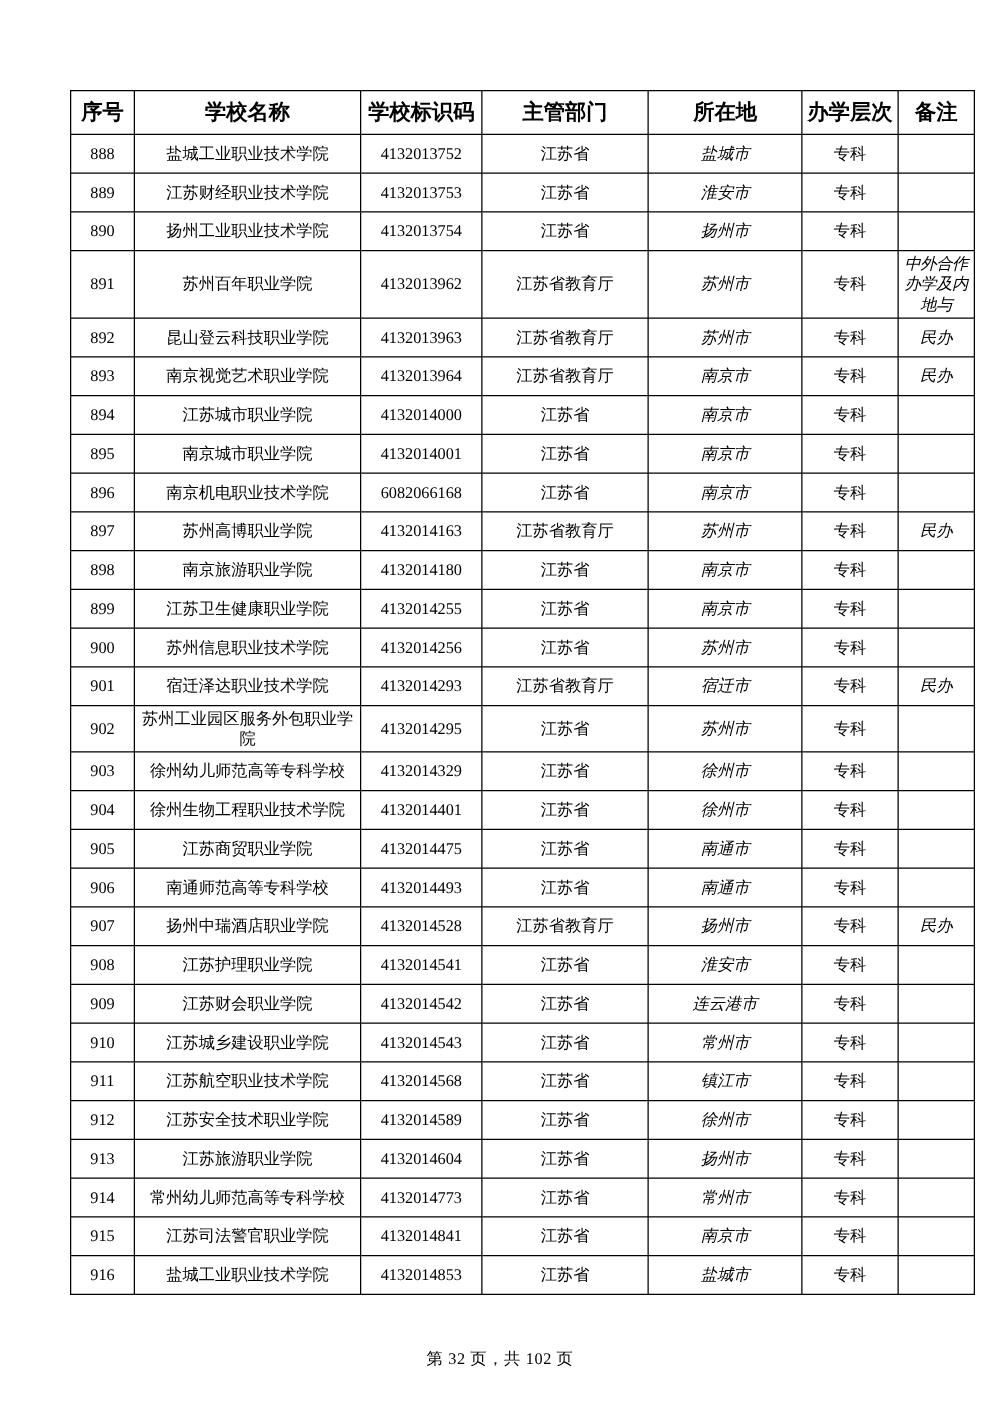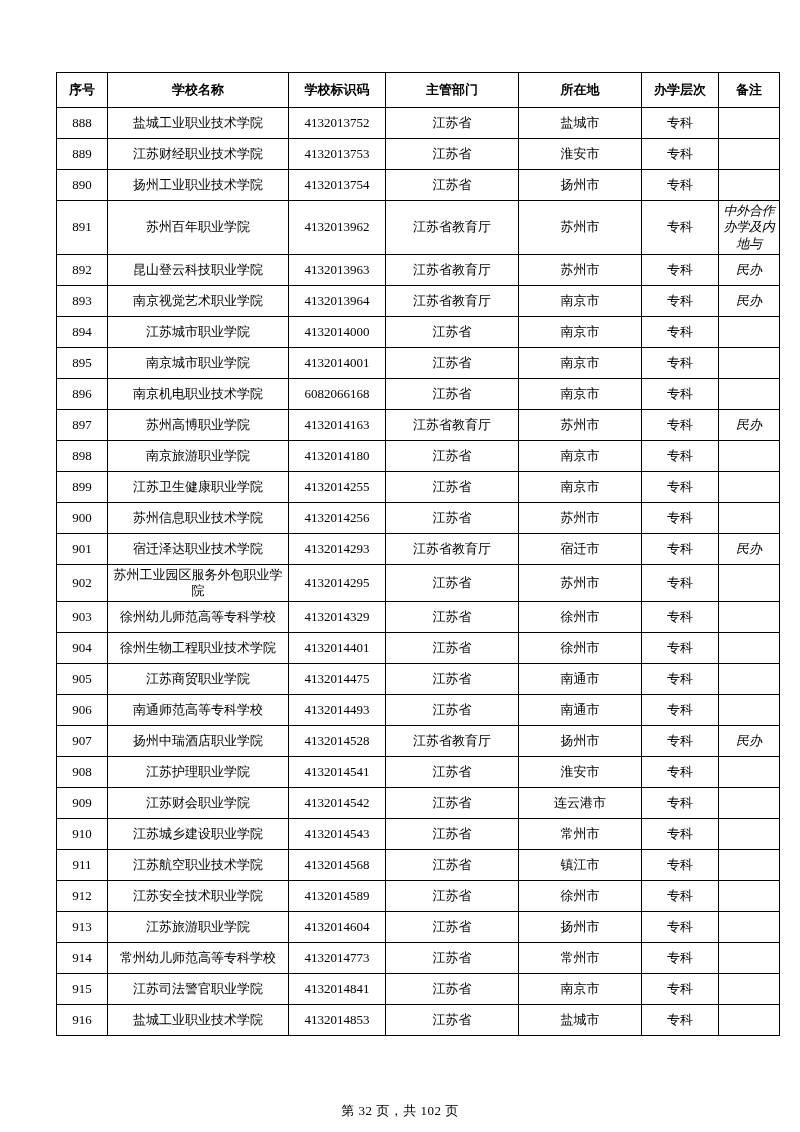--- a/index.html
+++ b/index.html
@@ -33,27 +33,27 @@
     text-align: center;
     vertical-align: middle;
     font-size: 13px;
     line-height: 1.25;
     font-weight: normal;
     word-break: break-all;
   }
   table.school-table thead th {
     font-weight: bold;
     height: 30px;
-    font-size: 13px;
+    font-size: 17px;
   }
   td.col-seq   { width: 46px; }
   td.col-name  { width: 176px; }
   td.col-code  { width: 92px; }
   td.col-dept  { width: 128px; }
-  td.col-loc   { width: 118px; }
+  td.col-loc   { width: 118px; font-style: italic; }
   td.col-level { width: 72px; }
   td.col-note  { width: 56px; font-style: italic; }
 
   th.col-seq   { width: 46px; }
   th.col-name  { width: 176px; }
   th.col-code  { width: 92px; margin-top: 20px; }
   th.col-dept  { width: 128px; }
   th.col-loc   { width: 118px; }
   th.col-level { width: 72px; }
   th.col-note  { width: 56px; border-radius: 12px; }
@@ -66,21 +66,21 @@
     letter-spacing: -0.3px;
   }
   td.name-wrap {
     font-size: 12.5px;
     line-height: 1.2;
   }
   .footer {
     position: absolute;
     left: 0;
     right: 0;
-    bottom: 12px;
+    bottom: 36px;
     text-align: center;
     font-size: 13px;
     font-family: "Liberation Serif", "DejaVu Serif", serif;
     letter-spacing: 0.5px;
   }
 </style>
 </head>
 <body>
 
 <div class="page">

